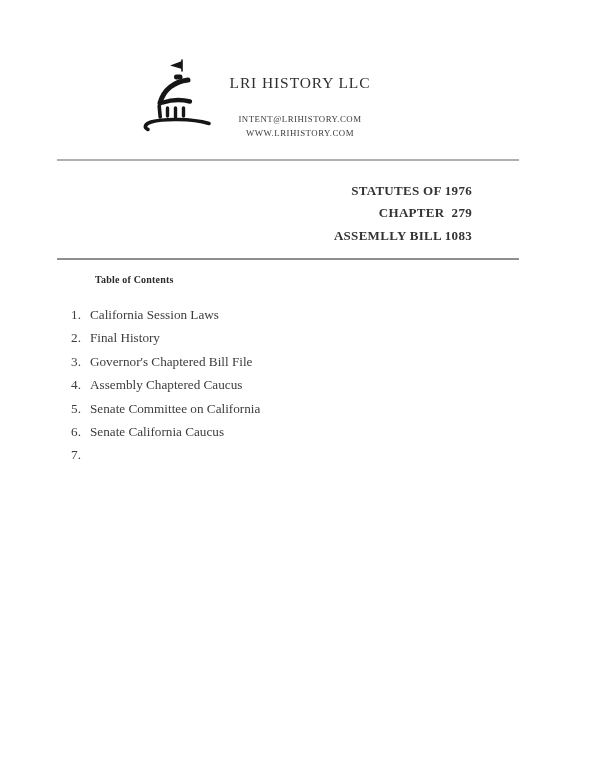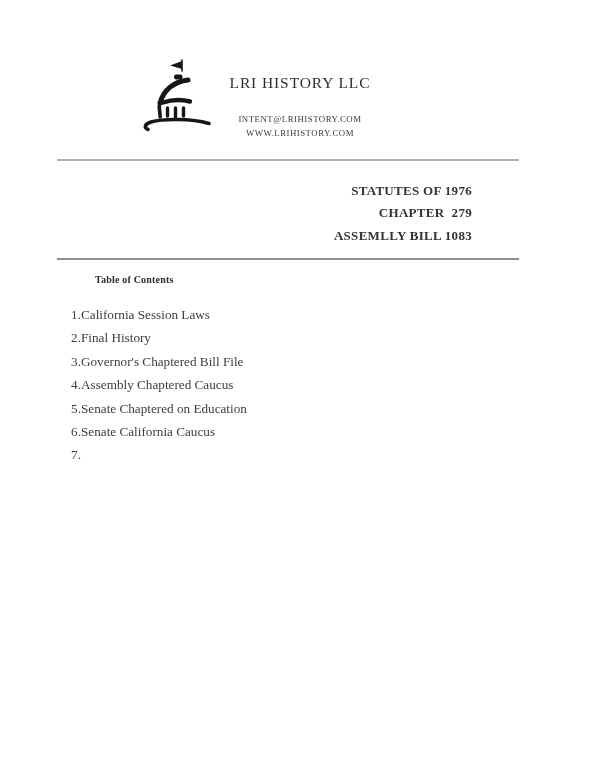--- a/index.html
+++ b/index.html
@@ -91,20 +91,21 @@
   .toc-row {
     display: flex;
     line-height: 23.4px;
   }
   .toc-num {
     width: 24px;
     text-align: right;
     flex: 0 0 auto;
   }
   .toc-label {
+    margin-left: 9px;
     white-space: nowrap;
   }
 </style>
 </head>
 <body>
 
 <div class="page">
 
   <svg class="logo" viewBox="0 0 80 80" fill="none" stroke="#161616" stroke-linecap="round" stroke-linejoin="round">
 
@@ -156,21 +157,21 @@
     <div class="toc-row">
       <span class="toc-num">3.</span>
       <span class="toc-label">Governor's Chaptered Bill File</span>
     </div>
     <div class="toc-row">
       <span class="toc-num">4.</span>
       <span class="toc-label">Assembly Chaptered Caucus</span>
     </div>
     <div class="toc-row">
       <span class="toc-num">5.</span>
-      <span class="toc-label">Senate Chaptered on Education</span>
+      <span class="toc-label">Senate Committee on California</span>
     </div>
     <div class="toc-row">
       <span class="toc-num">6.</span>
       <span class="toc-label">Senate California Caucus</span>
     </div>
     <div class="toc-row">
       <span class="toc-num">7.</span>
     </div>
   </div>
 

